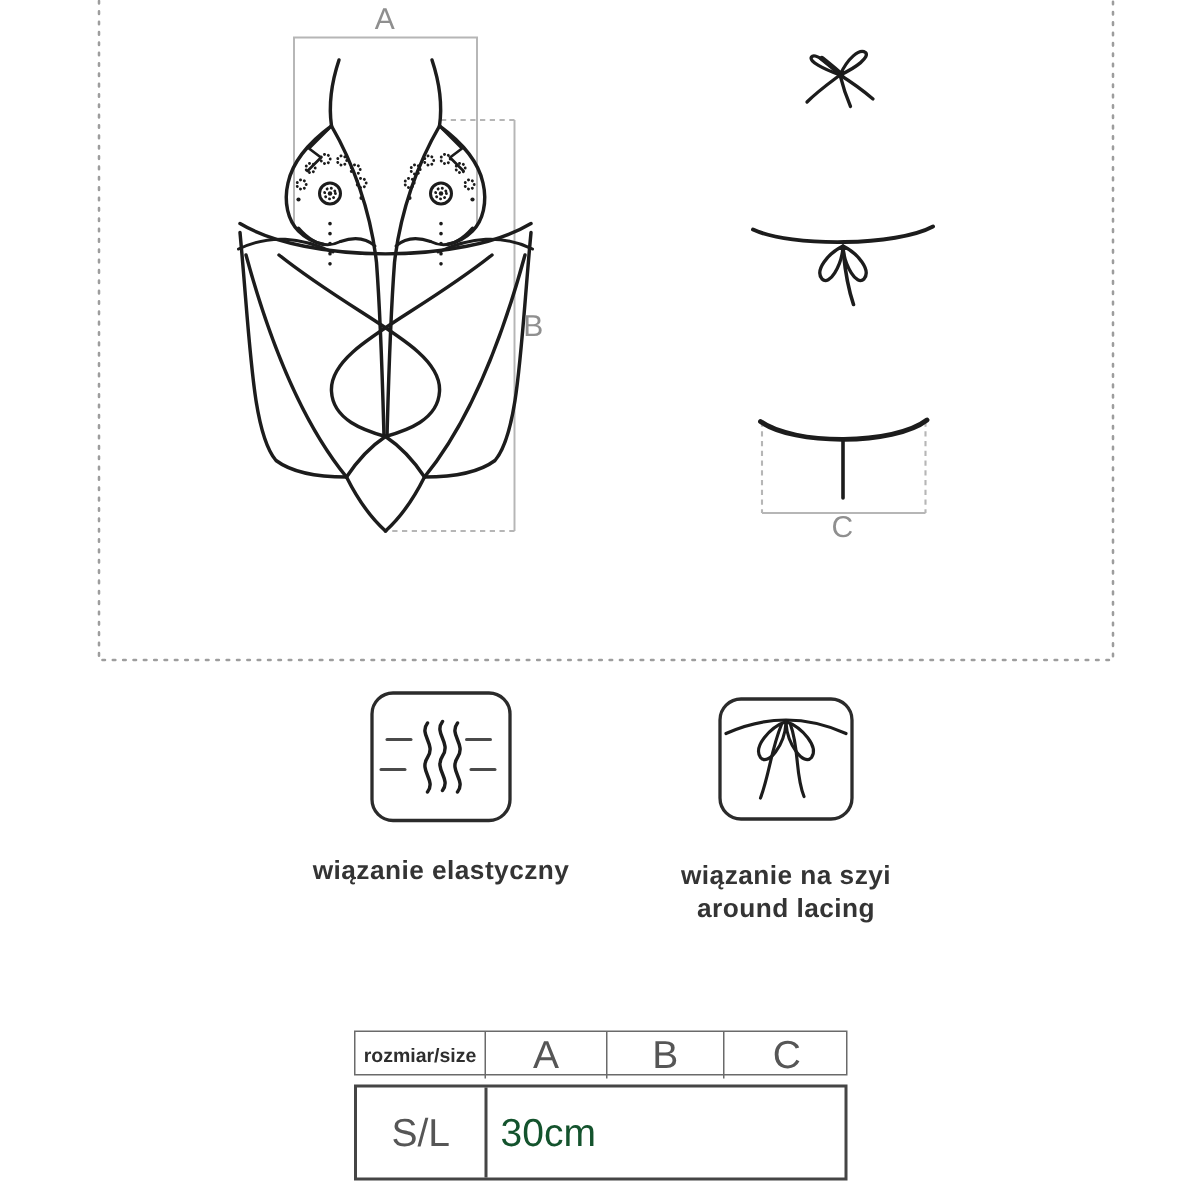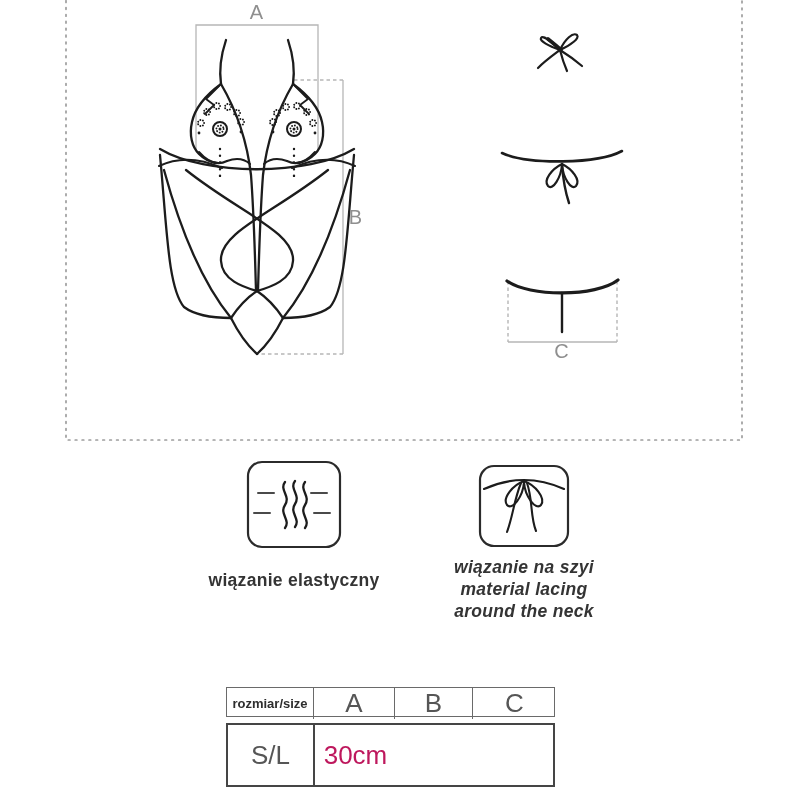--- a/index.html
+++ b/index.html
@@ -1,33 +1,33 @@
 <!DOCTYPE html>
 <html><head>
 <meta charset="utf-8">
 <style>
   html,body{margin:0;padding:0;background:#ffffff;}
   body{width:800px;height:800px;overflow:hidden;font-family:"Liberation Sans",sans-serif;}
   #stage{position:relative;width:800px;height:800px;background:#ffffff;}
   #diagram-svg{position:absolute;left:0;top:0;}
   .caption{position:absolute;text-align:center;color:#343434;font-size:17.5px;font-weight:700;letter-spacing:0.3px;}
   #caption-1{left:164px;top:569px;width:260px;line-height:23px;}
-  #caption-2{left:394px;top:556px;width:260px;line-height:22px;font-style:italic;}
-  #size-table{position:absolute;left:226px;top:687px;width:329px;text-align:right;}
+  #caption-2{left:394px;top:572px;width:260px;line-height:22px;}
+  #size-table{position:absolute;left:236px;top:687px;width:329px;text-align:right;}
   .tbl-row{display:grid;grid-template-columns:87px 81px 78px 83px;box-sizing:border-box;}
   .tbl-header{border:1.5px solid #6a6a6a;height:30px;}
   .tbl-body{border:2px solid #454545;height:64px;margin-top:6px;}
   .tbl-cell{display:flex;align-items:center;justify-content:center;box-sizing:border-box;}
   .tbl-header .tbl-cell{border-right:1.5px solid #6a6a6a;}
   .tbl-body .tbl-cell{border-right:2px solid #454545;}
   .tbl-header .tbl-cell:last-child,.tbl-body .tbl-cell:last-child{border-right:none;}
   .hdr-label{font-size:13px;font-weight:700;color:#2e2e2e;}
   .hdr-letter{font-size:26px;font-weight:400;color:#565656;}
   .cell-size{font-size:26px;font-weight:400;color:#565656;}
-  .cell-val{font-size:26px;font-weight:400;color:#be185d;}
+  .cell-val{font-size:26px;font-weight:400;color:#14532d;}
 </style>
 </head>
 <body>
 
 <div id="stage">
 
   <svg id="diagram-svg" width="800" height="660" viewBox="0 0 800 660">
 
     <path d="M66,-20 L66,440 L742,440 L742,-20" fill="none" stroke="#9d9d9d" stroke-width="1.7" stroke-dasharray="1.7 5.2" stroke-linecap="round"></path>
 
@@ -164,22 +164,21 @@
         <path d="M527,483 C533,500 530,516 536,531"></path>
       </g>
     </g>
   </svg>
 
   <div id="caption-1" class="caption">
     <div>wiązanie elastyczny</div>
   </div>
   <div id="caption-2" class="caption">
     <div>wiązanie na szyi</div>
-    <div>material lacing</div>
-    <div>around the neck</div>
+    <div>around lacing</div>
   </div>
 
   <div id="size-table">
     <div class="tbl-row tbl-header">
       <div class="tbl-cell hdr-label">rozmiar/size</div>
       <div class="tbl-cell hdr-letter">A</div>
       <div class="tbl-cell hdr-letter">B</div>
       <div class="tbl-cell hdr-letter">C</div>
     </div>
     <div class="tbl-row tbl-body">

